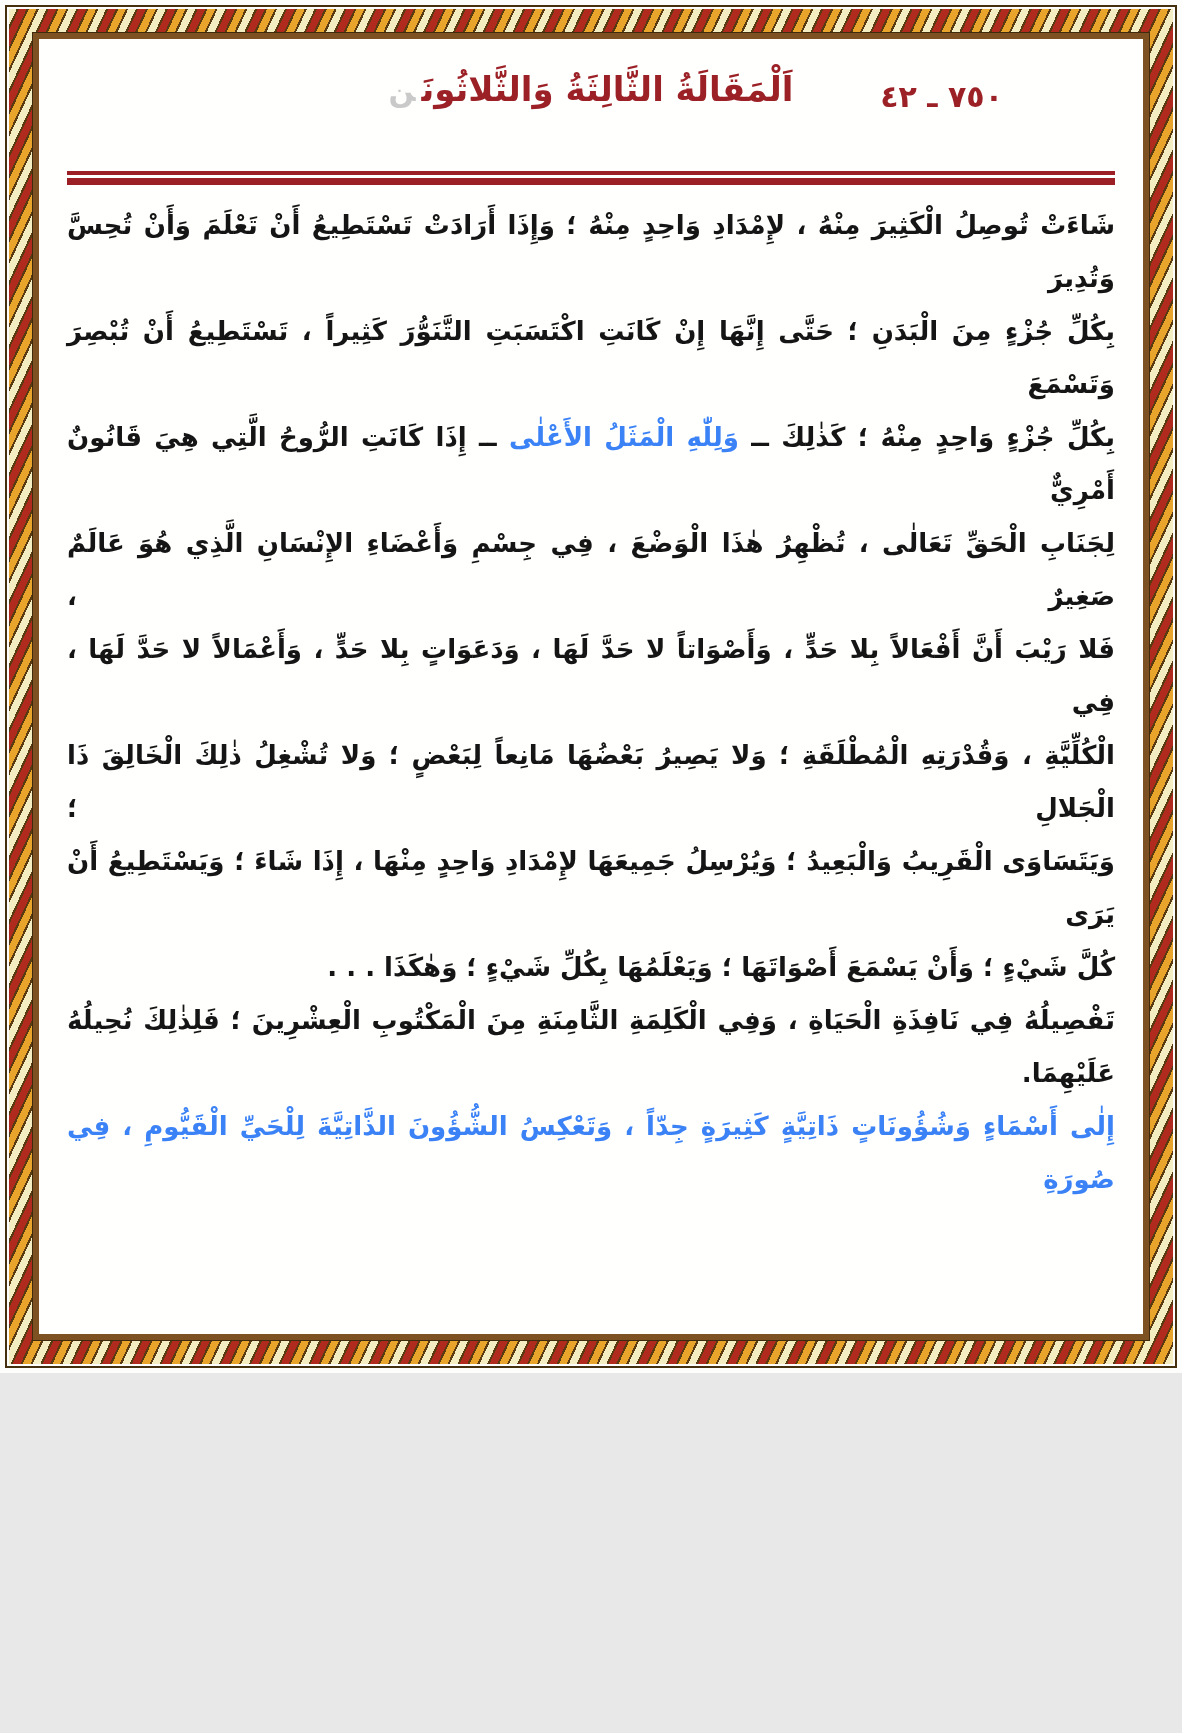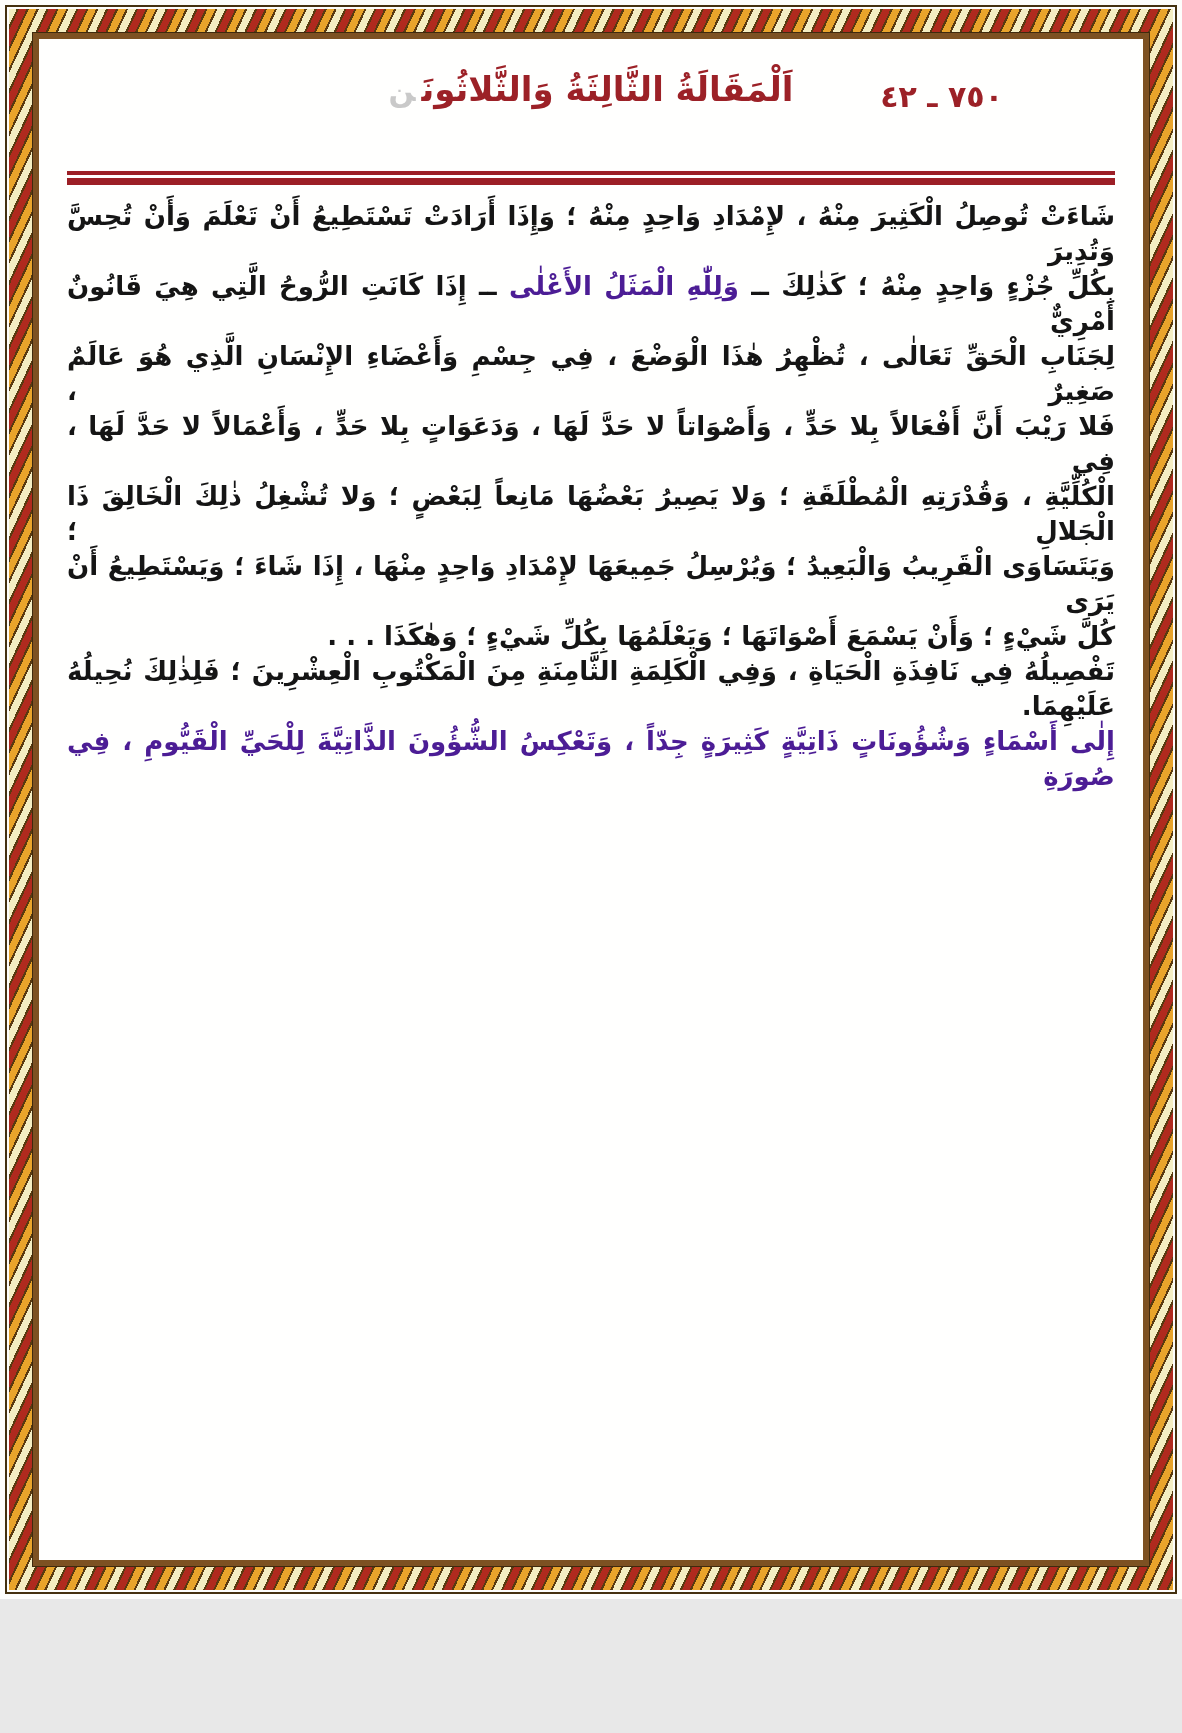--- a/index.html
+++ b/index.html
@@ -1,42 +1,42 @@
 <!DOCTYPE html>
 <html lang="ar" dir="rtl"><head>
 <meta charset="utf-8">
 <style>
   html,body{margin:0;padding:0;background:#e8e8e8;}
-  .page{position:relative;width:1182px;height:1599px;background:#fdfdfb;margin:0 auto;
+  .page{position:relative;width:1182px;height:1373px;background:#fdfdfb;margin:0 auto;
         font-family:"DejaVu Sans",sans-serif;overflow:hidden;}
   
   .frame-line{position:absolute;inset:5px;border:2px solid #44300f;pointer-events:none;}
   .frame-band{position:absolute;inset:9px;background:
      repeating-linear-gradient(115deg,
        #f4edc2 0 7px,#5a3a10 7px 9px,
        #b02a1e 9px 16px,#5a3a10 16px 18px,
        #e9a42b 18px 25px,#5a3a10 25px 27px);}
   .frame-rail{position:absolute;inset:33px;border:6px solid #7d5122;outline:1px solid #3f2a0e;background:#fffffe;}
   .content{position:absolute;inset:39px;padding:0 28px;direction:rtl;}
   
   .header{position:relative;padding-top:30px;height:92px;}
   .title{text-align:center;font-size:34px;font-weight:bold;color:#9c2127;letter-spacing:.5px;}
   .ghost{color:#c9c9c9;font-size:30px;margin-right:6px;font-weight:bold;}
   .page-num{position:absolute;top:40px;right:112px;font-size:30px;font-weight:bold;color:#9c2127;margin-left:34px;}
   .double-rule{margin-top:10px;}
   .rule-a{height:4px;background:#9c1f26;}
   .rule-b{height:7px;background:#9c1f26;margin-top:3px;}
   
   .body-block{margin-top:14px;}
-  .tline{font-size:26px;font-weight:700;line-height:35px;color:#151515;
+  .tline{font-size:26px;font-weight:700;line-height:53px;color:#151515;
          text-align:justify;text-align-last:justify;}
   .tline.right{text-align-last:right;}
   .tline.indent{padding-right:34px;}
   .tline.gap{margin-top:16px;}
-  .seg.black{color:#151515}.seg.red{color:#4c1d95}
+  .seg.black{color:#151515}.seg.red{color:#3b82f6}
 </style>
 </head>
 <body>
 
 <div class="page">
   <div class="frame-line"></div>
   <div class="frame-band"></div>
   <div class="frame-rail"></div>
 
   <div class="content">
@@ -46,20 +46,21 @@
       <div class="page-num">٧٥٠ ـ ٤٢</div>
     </div>
 
     <div class="double-rule">
       <div class="rule-a"></div>
       <div class="rule-b"></div>
     </div>
 
     <div class="body-block">
         <div class="tline"><span class="seg black">شَاءَتْ تُوصِلُ الْكَثِيرَ مِنْهُ ، لإِمْدَادِ وَاحِدٍ مِنْهُ ؛ وَإِذَا أَرَادَتْ تَسْتَطِيعُ أَنْ تَعْلَمَ وَأَنْ تُحِسَّ وَتُدِيرَ</span></div>
+        <div class="tline"><span class="seg black">بِكُلِّ جُزْءٍ مِنَ الْبَدَنِ ؛ حَتَّى إِنَّهَا إِنْ كَانَتِ اكْتَسَبَتِ التَّنَوُّرَ كَثِيراً ، تَسْتَطِيعُ أَنْ تُبْصِرَ وَتَسْمَعَ</span></div>
         <div class="tline"><span class="seg black">بِكُلِّ جُزْءٍ وَاحِدٍ مِنْهُ ؛ كَذٰلِكَ ــ </span><span class="seg red">وَلِلّٰهِ الْمَثَلُ الأَعْلٰى</span><span class="seg black"> ــ إِذَا كَانَتِ الرُّوحُ الَّتِي هِيَ قَانُونٌ أَمْرِيٌّ</span></div>
         <div class="tline"><span class="seg black">لِجَنَابِ الْحَقِّ تَعَالٰى ، تُظْهِرُ هٰذَا الْوَضْعَ ، فِي جِسْمِ وَأَعْضَاءِ الإِنْسَانِ الَّذِي هُوَ عَالَمٌ صَغِيرٌ ،</span></div>
         <div class="tline"><span class="seg black">فَلا رَيْبَ أَنَّ أَفْعَالاً بِلا حَدٍّ ، وَأَصْوَاتاً لا حَدَّ لَهَا ، وَدَعَوَاتٍ بِلا حَدٍّ ، وَأَعْمَالاً لا حَدَّ لَهَا ، فِي</span></div>
         <div class="tline"><span class="seg black">الْكُلِّيَّةِ ، وَقُدْرَتِهِ الْمُطْلَقَةِ ؛ وَلا يَصِيرُ بَعْضُهَا مَانِعاً لِبَعْضٍ ؛ وَلا تُشْغِلُ ذٰلِكَ الْخَالِقَ ذَا الْجَلالِ ؛</span></div>
         <div class="tline"><span class="seg black">وَيَتَسَاوَى الْقَرِيبُ وَالْبَعِيدُ ؛ وَيُرْسِلُ جَمِيعَهَا لإِمْدَادِ وَاحِدٍ مِنْهَا ، إِذَا شَاءَ ؛ وَيَسْتَطِيعُ أَنْ يَرَى</span></div>
         <div class="tline right"><span class="seg black">كُلَّ شَيْءٍ ؛ وَأَنْ يَسْمَعَ أَصْوَاتَهَا ؛ وَيَعْلَمُهَا بِكُلِّ شَيْءٍ ؛ وَهٰكَذَا . . .</span></div>
         <div class="tline"><span class="seg black">تَفْصِيلُهُ فِي نَافِذَةِ الْحَيَاةِ ، وَفِي الْكَلِمَةِ الثَّامِنَةِ مِنَ الْمَكْتُوبِ الْعِشْرِينَ ؛ فَلِذٰلِكَ نُحِيلُهُ عَلَيْهِمَا.</span></div>
         <div class="tline"><span class="seg red">إِلٰى أَسْمَاءٍ وَشُؤُونَاتٍ ذَاتِيَّةٍ كَثِيرَةٍ جِدّاً ، وَتَعْكِسُ الشُّؤُونَ الذَّاتِيَّةَ لِلْحَيِّ الْقَيُّومِ ، فِي صُورَةِ</span></div>
       </div>
 

